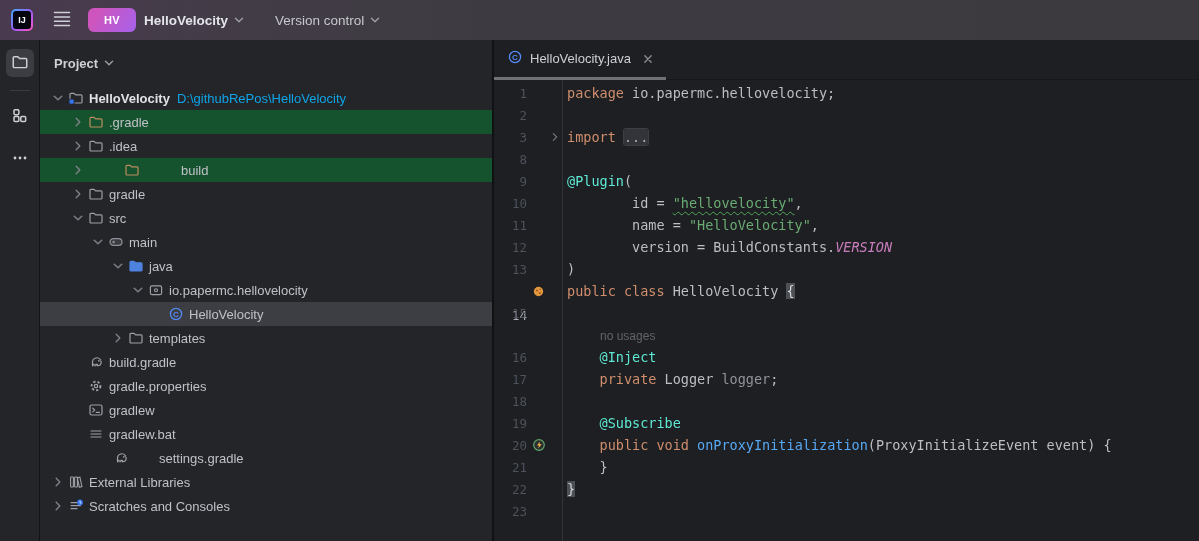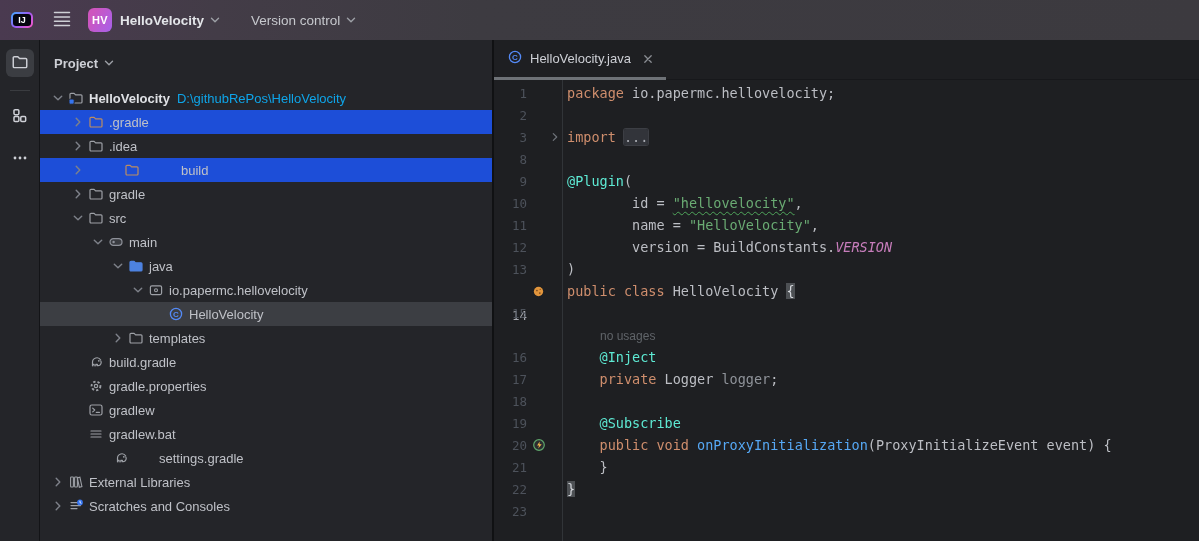--- a/index.html
+++ b/index.html
@@ -2,29 +2,29 @@
 <html><head>
 <meta charset="utf-8">
 <style>
   html,body{margin:0;padding:0;background:#1E1F22;width:1199px;height:541px;overflow:hidden;
     font-family:"Liberation Sans",sans-serif;-webkit-font-smoothing:antialiased;}
   .app{width:1199px;height:541px;display:flex;flex-direction:column;}
 
   
   .topbar{height:40px;flex:0 0 40px;display:flex;align-items:center;
     background:linear-gradient(90deg,#4A3A50 0%,#433C47 18%,#3D3B41 40%,#3C3A3F 100%);}
-  .ijlogo{width:22px;height:16px;margin-left:11px;border-radius:5px;border:2px solid transparent;
+  .ijlogo{width:22px;height:22px;margin-left:11px;border-radius:5px;border:2px solid transparent;
     background:linear-gradient(#050510,#050510) padding-box,linear-gradient(135deg,#3DAEFF,#9A5CF5,#FF57C1) border-box;
     display:flex;align-items:center;justify-content:center;box-sizing:border-box;}
   .ijlogo span{color:#fff;font-size:9px;font-weight:700;line-height:1;}
   .iconbtn{background:transparent;border:none;padding:0;display:flex;align-items:center;justify-content:center;cursor:pointer;}
   .burger{margin-left:17px;width:24px;height:24px;}
   .widget{display:flex;align-items:center;background:transparent;border:none;cursor:pointer;padding:4px 6px;border-radius:6px;}
   .proj-widget{margin-left:8px;}
-  .hv{width:24px;height:24px;border-radius:6px;background:linear-gradient(120deg,#CE55BE 20%,#A961E8 95%);
+  .hv{width:48px;height:24px;border-radius:6px;background:linear-gradient(120deg,#CE55BE 20%,#A961E8 95%);
     color:#fff;font-size:11px;font-weight:700;display:flex;align-items:center;justify-content:center;letter-spacing:.3px;}
   .pname{margin-left:8px;color:#E3E5E9;font-size:13.5px;font-weight:600;}
   .vcs-widget{margin-left:16px;}
   .vcs-label{color:#C6C8CD;font-size:13.5px;}
   .chev{margin-left:3px;display:inline-flex;}
 
   
   .main{flex:1;display:flex;min-height:0;}
 
   
@@ -36,21 +36,21 @@
   .stripe-sep{width:20px;height:1px;background:#3A3C40;margin:13px 0 12px;}
   .sbtn + .sbtn{margin-top:14px;}
 
   
   .ppanel{width:454px;flex:0 0 454px;background:#242529;border-right:2px solid #101113;
     display:flex;flex-direction:column;box-sizing:border-box;}
   .phead{height:46px;flex:0 0 46px;display:flex;align-items:center;padding-left:14px;cursor:pointer;}
   .phead .ptitle{color:#CED0D6;font-size:13px;font-weight:600;}
   .tree{flex:1;overflow:hidden;}
   .trow{display:flex;align-items:center;height:24px;font-size:13px;color:#BFC1C7;cursor:pointer;box-sizing:border-box;}
-  .trow.hl-excluded{background:#1d4ed8;}
+  .trow.hl-excluded{background:#14532d;}
   .trow.hl-selected{background:#3C3E43;}
   .tchev{width:16px;height:16px;flex:0 0 16px;display:inline-flex;align-items:center;justify-content:center;}
   .ticon{width:16px;height:16px;flex:0 0 16px;display:inline-flex;align-items:center;justify-content:center;margin:0 5px 0 2px;}
   .tlabel{white-space:nowrap;}
   .tlabel.bold{font-weight:700;color:#DFE1E5;}
   .tpath{margin-left:7px;color:#0ea5e9;white-space:nowrap;}
 
   
   .editor{flex:1;display:flex;flex-direction:column;background:#1E1F22;min-width:0;}
   .tabbar{height:40px;flex:0 0 40px;display:flex;box-shadow:inset 0 -1px 0 #17181B;}

